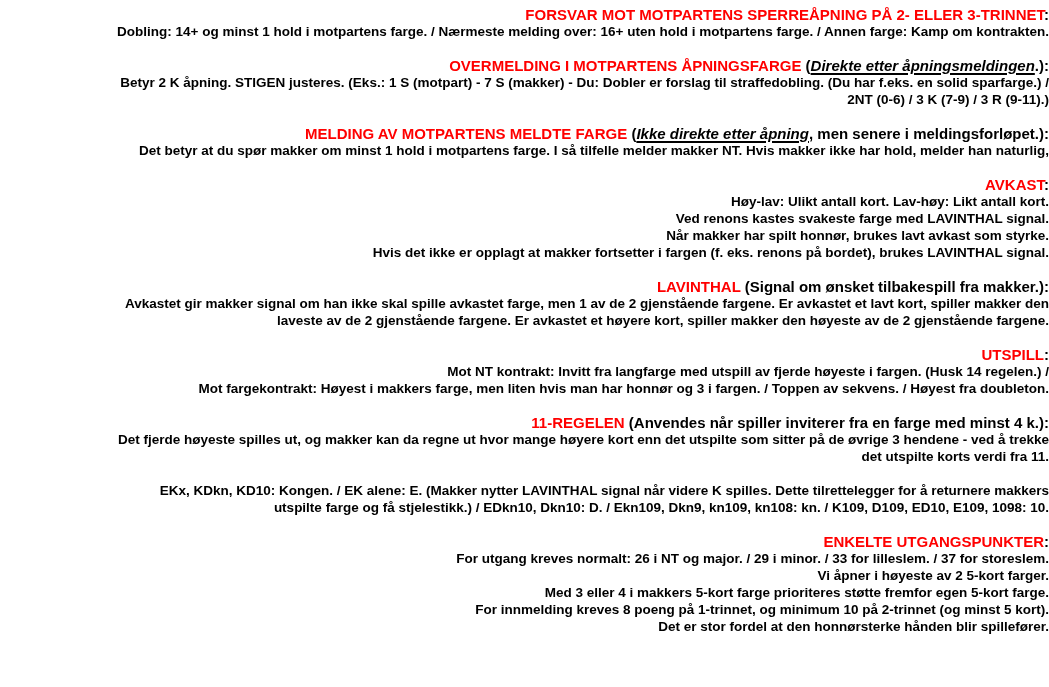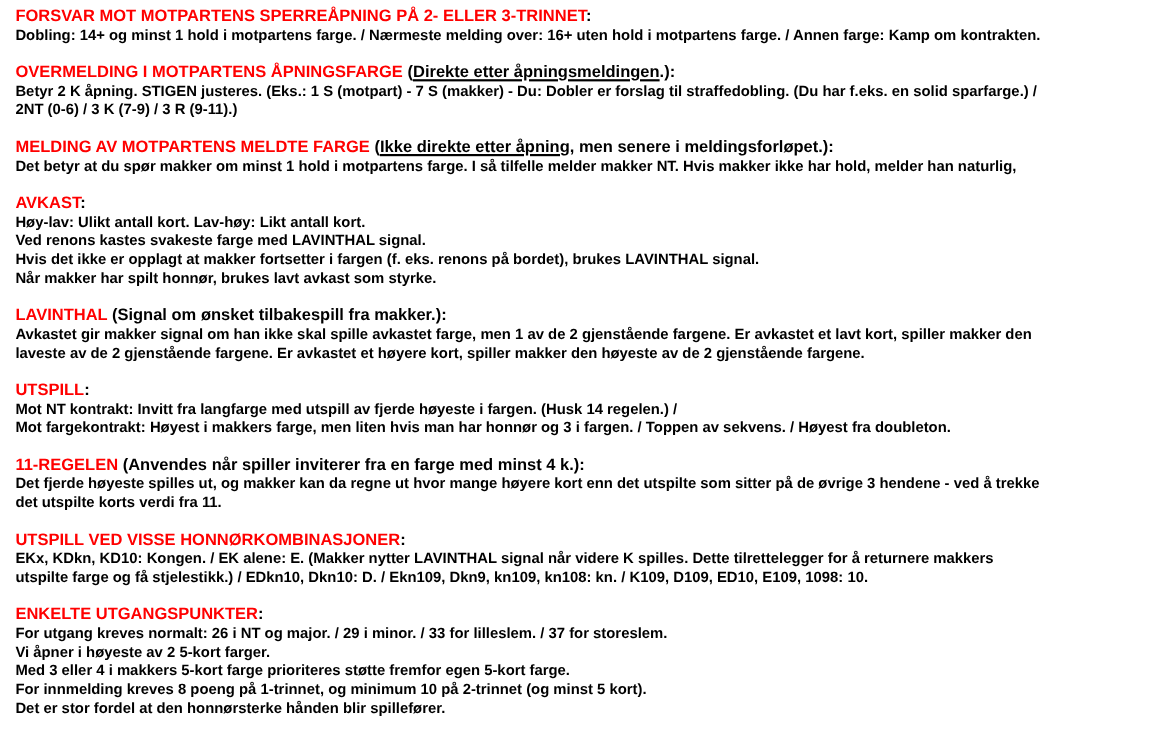--- a/index.html
+++ b/index.html
@@ -10,20 +10,21 @@
   body {
     width: 1049px;
     height: 687px;
     overflow: hidden;
     font-family: "Liberation Sans", "DejaVu Sans", sans-serif;
     font-weight: bold;
     color: #000000;
   }
   .doc {
     padding: 6px 0 0 14px;
+    text-align: right;
   }
   .section {
     margin: 0 0 17px 0;
   }
   .heading {
     font-size: 15px;
     line-height: 17px;
     white-space: nowrap;
   }
   .line {
@@ -31,20 +32,21 @@
     line-height: 17px;
     white-space: nowrap;
   }
   .seg-red {
     color: #ff0000;
   }
   .seg-underline {
     text-decoration: underline;
     text-decoration-thickness: 1.5px;
     text-underline-offset: 2px;
+    font-style: italic;
   }
   .seg-misspelled {
     text-decoration-style: wavy;
     text-decoration-color: #ff0000;
     text-decoration-thickness: 1px;
     text-underline-offset: 3px;
   }
 </style>
 </head>
 <body>
@@ -60,40 +62,39 @@
       <div class="line"><span class="seg-plain">2NT (0-6) / 3 K (7-9) / 3 R (9-11).)</span></div>
     </div>
     <div class="section">
       <div class="heading"><span class="seg-red">MELDING AV MOTPARTENS MELDTE FARGE</span><span class="seg-plain"> (</span><span class="seg-underline">Ikke direkte etter åpning</span><span class="seg-plain">, men senere i meldingsforløpet.):</span></div>
       <div class="line"><span class="seg-plain">Det betyr at du spør makker om minst 1 hold i motpartens farge. I så tilfelle melder makker NT. Hvis makker ikke har hold, melder han naturlig,</span></div>
     </div>
     <div class="section">
       <div class="heading"><span class="seg-red">AVKAST</span><span class="seg-plain">:</span></div>
       <div class="line"><span class="seg-plain">Høy-lav: Ulikt antall kort. Lav-høy: Likt antall kort.</span></div>
       <div class="line"><span class="seg-plain">Ved renons kastes svakeste farge med LAVINTHAL signal.</span></div>
+      <div class="line"><span class="seg-plain">Når makker har spilt honnør, brukes lavt avkast som styrke.</span></div>
       <div class="line"><span class="seg-plain">Hvis det ikke er opplagt at makker fortsetter i fargen (f. eks. renons på bordet), brukes LAVINTHAL signal.</span></div>
-      <div class="line"><span class="seg-plain">Når makker har spilt honnør, brukes lavt avkast som styrke.</span></div>
     </div>
     <div class="section">
       <div class="heading"><span class="seg-red">LAVINTHAL</span><span class="seg-plain"> (Signal om ønsket tilbakespill fra makker.):</span></div>
       <div class="line"><span class="seg-plain">Avkastet gir makker signal om han ikke skal spille avkastet farge, men 1 av de 2 gjenstående fargene. Er avkastet et lavt kort, spiller makker den</span></div>
       <div class="line"><span class="seg-plain">laveste av de 2 gjenstående fargene. Er avkastet et høyere kort, spiller makker den høyeste av de 2 gjenstående fargene.</span></div>
     </div>
     <div class="section">
       <div class="heading"><span class="seg-red">UTSPILL</span><span class="seg-plain">:</span></div>
       <div class="line"><span class="seg-plain">Mot NT kontrakt: Invitt fra </span><span class="seg-misspelled">langfarge</span><span class="seg-plain"> med utspill av fjerde høyeste i fargen. (Husk 14 regelen.) /</span></div>
       <div class="line"><span class="seg-plain">Mot fargekontrakt: Høyest i makkers farge, men liten hvis man har honnør og 3 i fargen. / Toppen av sekvens. / Høyest fra doubleton.</span></div>
     </div>
     <div class="section">
       <div class="heading"><span class="seg-red">11-REGELEN</span><span class="seg-plain"> (Anvendes når spiller inviterer fra en farge med minst 4 k.):</span></div>
       <div class="line"><span class="seg-plain">Det fjerde høyeste spilles ut, og makker kan da regne ut hvor mange høyere kort enn det utspilte som sitter på de øvrige 3 hendene - ved å trekke</span></div>
       <div class="line"><span class="seg-plain">det utspilte korts verdi fra 11.</span></div>
     </div>
     <div class="section">
-      <div class="heading"><span class="seg-red">UTSPILL VED VISSE HONNØRKOMBINASJONER</span><span class="seg-plain">:</span></div>
       <div class="line"><span class="seg-misspelled">EKx</span><span class="seg-plain">, </span><span class="seg-misspelled">KDkn</span><span class="seg-plain">, KD10: Kongen. / EK alene: E. (Makker nytter LAVINTHAL signal når videre K spilles. Dette tilrettelegger for å returnere makkers</span></div>
       <div class="line"><span class="seg-plain">utspilte farge og få stjelestikk.) / EDkn10, Dkn10: D. / Ekn109, Dkn9, kn109, kn108: </span><span class="seg-misspelled">kn</span><span class="seg-plain">. / K109, D109, ED10, E109, 1098: 10.</span></div>
     </div>
     <div class="section">
       <div class="heading"><span class="seg-red">ENKELTE UTGANGSPUNKTER</span><span class="seg-plain">:</span></div>
       <div class="line"><span class="seg-plain">For utgang kreves normalt: 26 i NT og major. / 29 i </span><span class="seg-misspelled">minor</span><span class="seg-plain">. / 33 for lilleslem. / 37 for storeslem.</span></div>
       <div class="line"><span class="seg-plain">Vi åpner i høyeste av 2 5-kort farger.</span></div>
       <div class="line"><span class="seg-plain">Med 3 eller 4 i makkers 5-kort farge prioriteres støtte fremfor egen 5-kort farge.</span></div>
       <div class="line"><span class="seg-plain">For innmelding kreves 8 poeng på 1-trinnet, og minimum 10 på 2-trinnet (og minst 5 kort).</span></div>
       <div class="line"><span class="seg-plain">Det er stor fordel at den honnørsterke hånden blir spillefører.</span></div>

